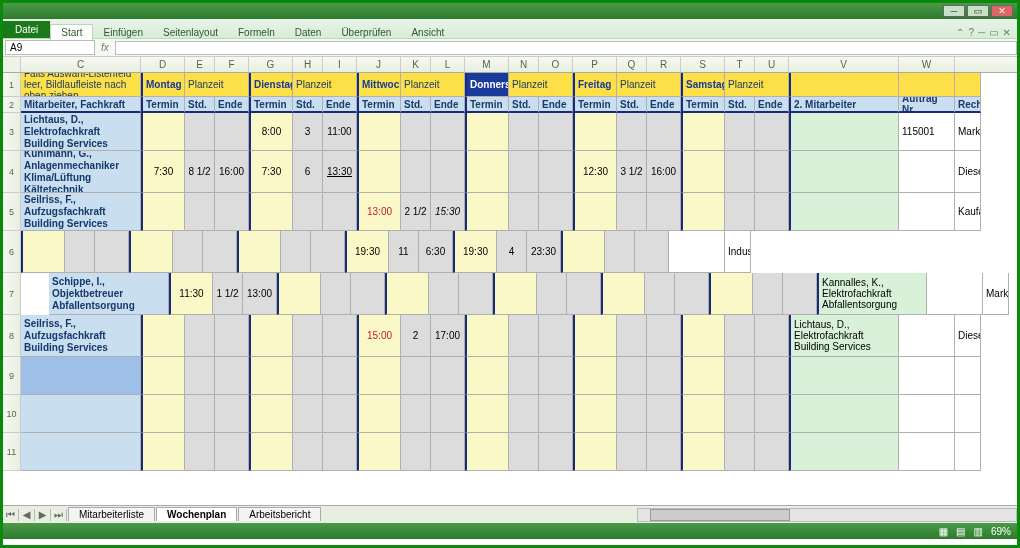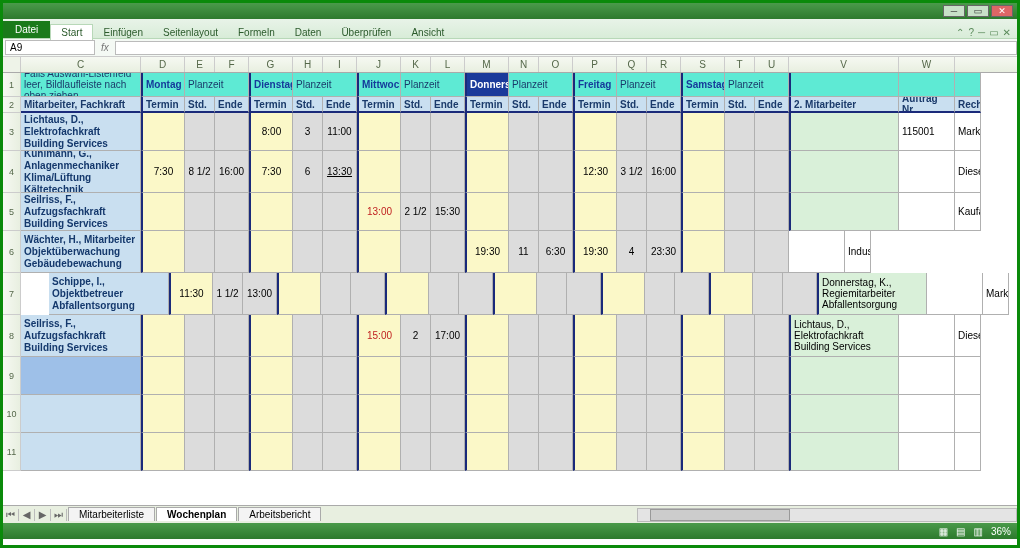--- a/index.html
+++ b/index.html
@@ -25,21 +25,21 @@
 .sheet-area { position: relative; height: 466px; overflow: hidden; }
 .col-headers { display: flex; background: linear-gradient(#f6f9f2, #e8efe0); border-bottom: 1px solid #aaa; height: 16px; }
 .rowhead-sp { width: 18px; border-right: 1px solid #ccc; background: #eef3e8; }
 .ch { border-right: 1px solid #ccc; text-align: center; font-size: 10px; color: #55684a; line-height: 16px; }
 
 .grid { position: relative; height: 450px; overflow: hidden; }
 .row { display: flex; }
 .row .rh { width: 18px; background: linear-gradient(90deg,#f6f9f2,#e8efe0); border-right: 1px solid #ccc; border-bottom: 1px solid #ccc; text-align: center; font-size: 9px; color: #55684a; display: flex; align-items: center; justify-content: center; }
 .row .cell { border-right: 1px solid #b0b0b0; border-bottom: 1px solid #b0b0b0; overflow: hidden; display: flex; align-items: center; padding: 1px 3px; font-size: 10px; }
 
-.hdr1 { background: #5eead4; color: #1a3a6a; font-size: 9.5px; font-weight: 500; }
+.hdr1 { background: #fde047; color: #1a3a6a; font-size: 9.5px; font-weight: 500; }
 .hdr2 { background: #c9dff0; color: #1a3a6a; font-size: 10px; font-weight: bold; border-bottom: 2px solid #1a2a7a !important; }
 .hdr-day { color: #153a9a; font-weight: bold; }
 .hdr-today { background: #1a3a9a !important; color: #fff !important; }
 .sub { font-size: 9px; color: #1a3a6a; font-weight: bold; }
 
 .emp { background: #c9dff0; color: #14386c; font-weight: bold; font-size: 10px; line-height: 12px; }
 .termin { background: #fbf8c8; justify-content: center; font-size: 14px; }
 .termin-red { color: #c02020; }
 .plan { background: #dcdcdc; justify-content: center; font-size: 10px; }
 .gray { background: #dcdcdc; }
@@ -214,37 +214,36 @@
         <div class="rh" style="height: 38px;">5</div>
         <div class="cell emp" style="width: 120px;">Seilriss, F., Aufzugsfachkraft Building Services</div>
         <div class="cell termin vline-l" style="width: 44px;"></div>
         <div class="cell plan" style="width: 30px;"></div>
         <div class="cell plan" style="width: 34px;"></div>
         <div class="cell termin vline-l" style="width: 44px;"></div>
         <div class="cell plan" style="width: 30px;"></div>
         <div class="cell plan" style="width: 34px;"></div>
         <div class="cell termin vline-l termin-red" style="width: 44px;">13:00</div>
         <div class="cell plan" style="width: 30px;">2 1/2</div>
-        <div class="cell plan" style="width: 34px;">15:30</div>
+        <div class="cell plan" style="width: 34px; font-style: italic;">15:30</div>
         <div class="cell termin vline-l" style="width: 44px;"></div>
         <div class="cell plan" style="width: 30px;"></div>
         <div class="cell plan" style="width: 34px;"></div>
         <div class="cell termin vline-l" style="width: 44px;"></div>
         <div class="cell plan" style="width: 30px;"></div>
         <div class="cell plan" style="width: 34px;"></div>
         <div class="cell termin vline-l" style="width: 44px;"></div>
         <div class="cell plan" style="width: 30px;"></div>
         <div class="cell plan" style="width: 34px;"></div>
         <div class="cell mit2 vline-l" style="width: 110px;"></div>
         <div class="cell auf" style="width: 56px;"></div>
         <div class="cell ansch" style="width: 26px;">Kaufa</div>
       </div>
       <div class="row" style="height: 42px;">
         <div class="rh" style="height: 42px;">6</div>
-        <div class="cell emp" style="width: 120px;">Wächter, H., Mitarbeiter Objektüberwachung Gebäudebewachung</div>
         <div class="cell termin vline-l" style="width: 44px;"></div>
         <div class="cell plan" style="width: 30px;"></div>
         <div class="cell plan" style="width: 34px;"></div>
         <div class="cell termin vline-l" style="width: 44px;"></div>
         <div class="cell plan" style="width: 30px;"></div>
         <div class="cell plan" style="width: 34px;"></div>
         <div class="cell termin vline-l" style="width: 44px;"></div>
         <div class="cell plan" style="width: 30px;"></div>
         <div class="cell plan" style="width: 34px;"></div>
         <div class="cell termin vline-l" style="width: 44px;">19:30</div>
@@ -273,21 +272,21 @@
         <div class="cell plan" style="width: 34px;"></div>
         <div class="cell termin vline-l" style="width: 44px;"></div>
         <div class="cell plan" style="width: 30px;"></div>
         <div class="cell plan" style="width: 34px;"></div>
         <div class="cell termin vline-l" style="width: 44px;"></div>
         <div class="cell plan" style="width: 30px;"></div>
         <div class="cell plan" style="width: 34px;"></div>
         <div class="cell termin vline-l" style="width: 44px;"></div>
         <div class="cell plan" style="width: 30px;"></div>
         <div class="cell plan" style="width: 34px;"></div>
-        <div class="cell mit2 vline-l" style="width: 110px;">Donnerstag, K., Regiemitarbeiter Abfallentsorgung</div>
+        <div class="cell mit2 vline-l" style="width: 110px;">Kannalles, K., Elektrofachkraft Abfallentsorgung</div>
         <div class="cell auf" style="width: 56px;"></div>
         <div class="cell ansch" style="width: 26px;">Markt</div>
       </div>
       <div class="row" style="height: 42px;">
         <div class="rh" style="height: 42px;">8</div>
         <div class="cell emp" style="width: 120px;">Seilriss, F., Aufzugsfachkraft Building Services</div>
         <div class="cell termin vline-l" style="width: 44px;"></div>
         <div class="cell plan" style="width: 30px;"></div>
         <div class="cell plan" style="width: 34px;"></div>
         <div class="cell termin vline-l" style="width: 44px;"></div>
@@ -397,14 +396,14 @@
     <div class="hscroll">
         <div class="thumb"></div>
       </div>
   </div>
 </div>
 
 <div class="status">
   <span>▦</span>
   <span>▤</span>
   <span>▥</span>
-  <span>36%</span>
+  <span>69%</span>
 </div>
 
 </body></html>

